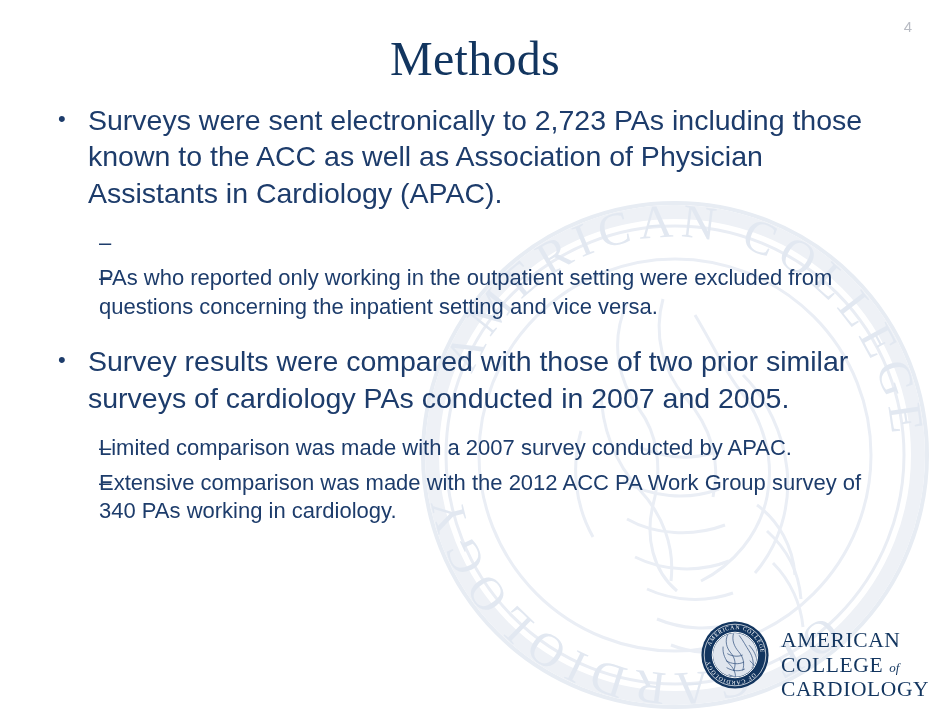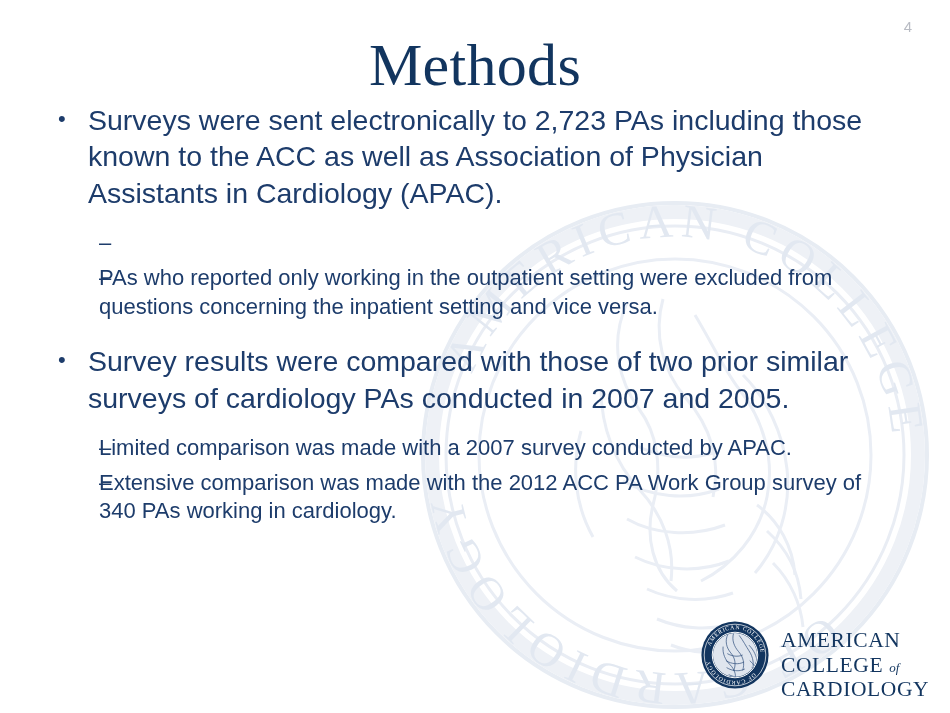--- a/index.html
+++ b/index.html
@@ -41,21 +41,21 @@
   }
 
   
   .title {
     position: absolute;
     top: 34px;
     left: 0;
     width: 950px;
     text-align: center;
     font-family: "Liberation Serif", serif;
-    font-size: 60px;
+    font-size: 48px;
     line-height: 1.05;
     color: #12355f;
     letter-spacing: 0.3px;
     z-index: 2;
   }
 
   
   .body {
     position: absolute;
     top: 102px;

